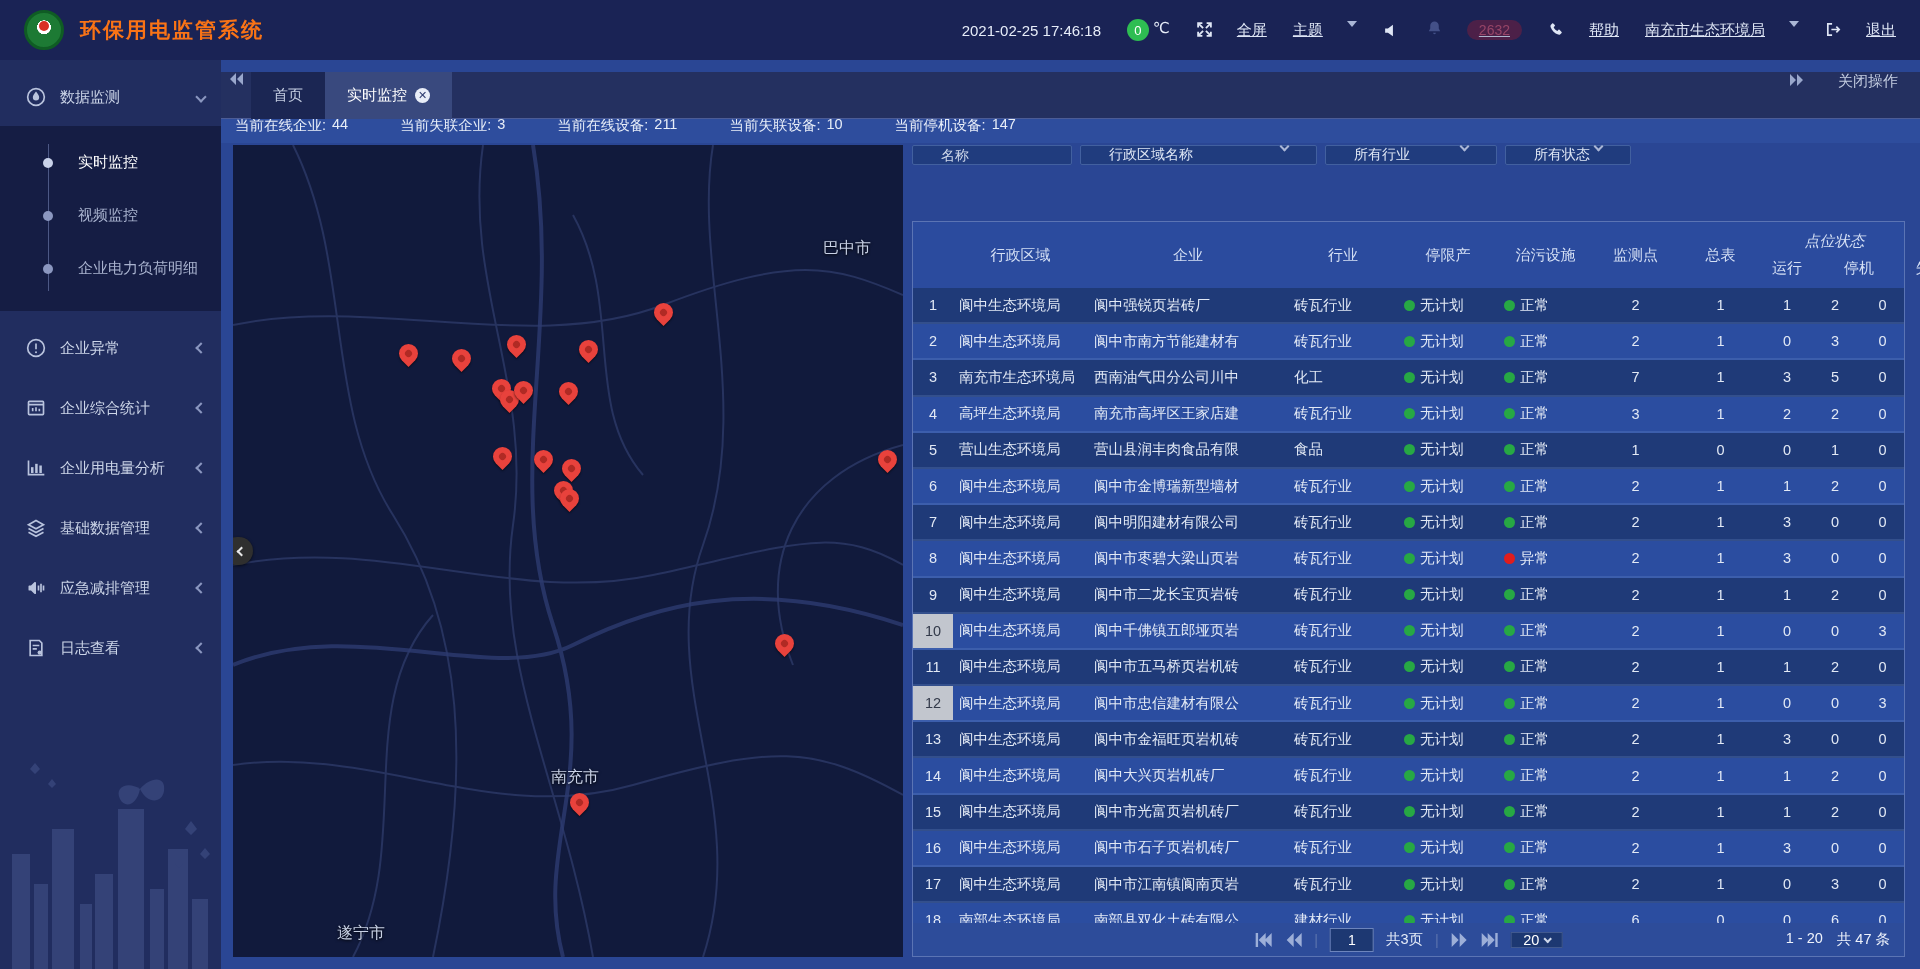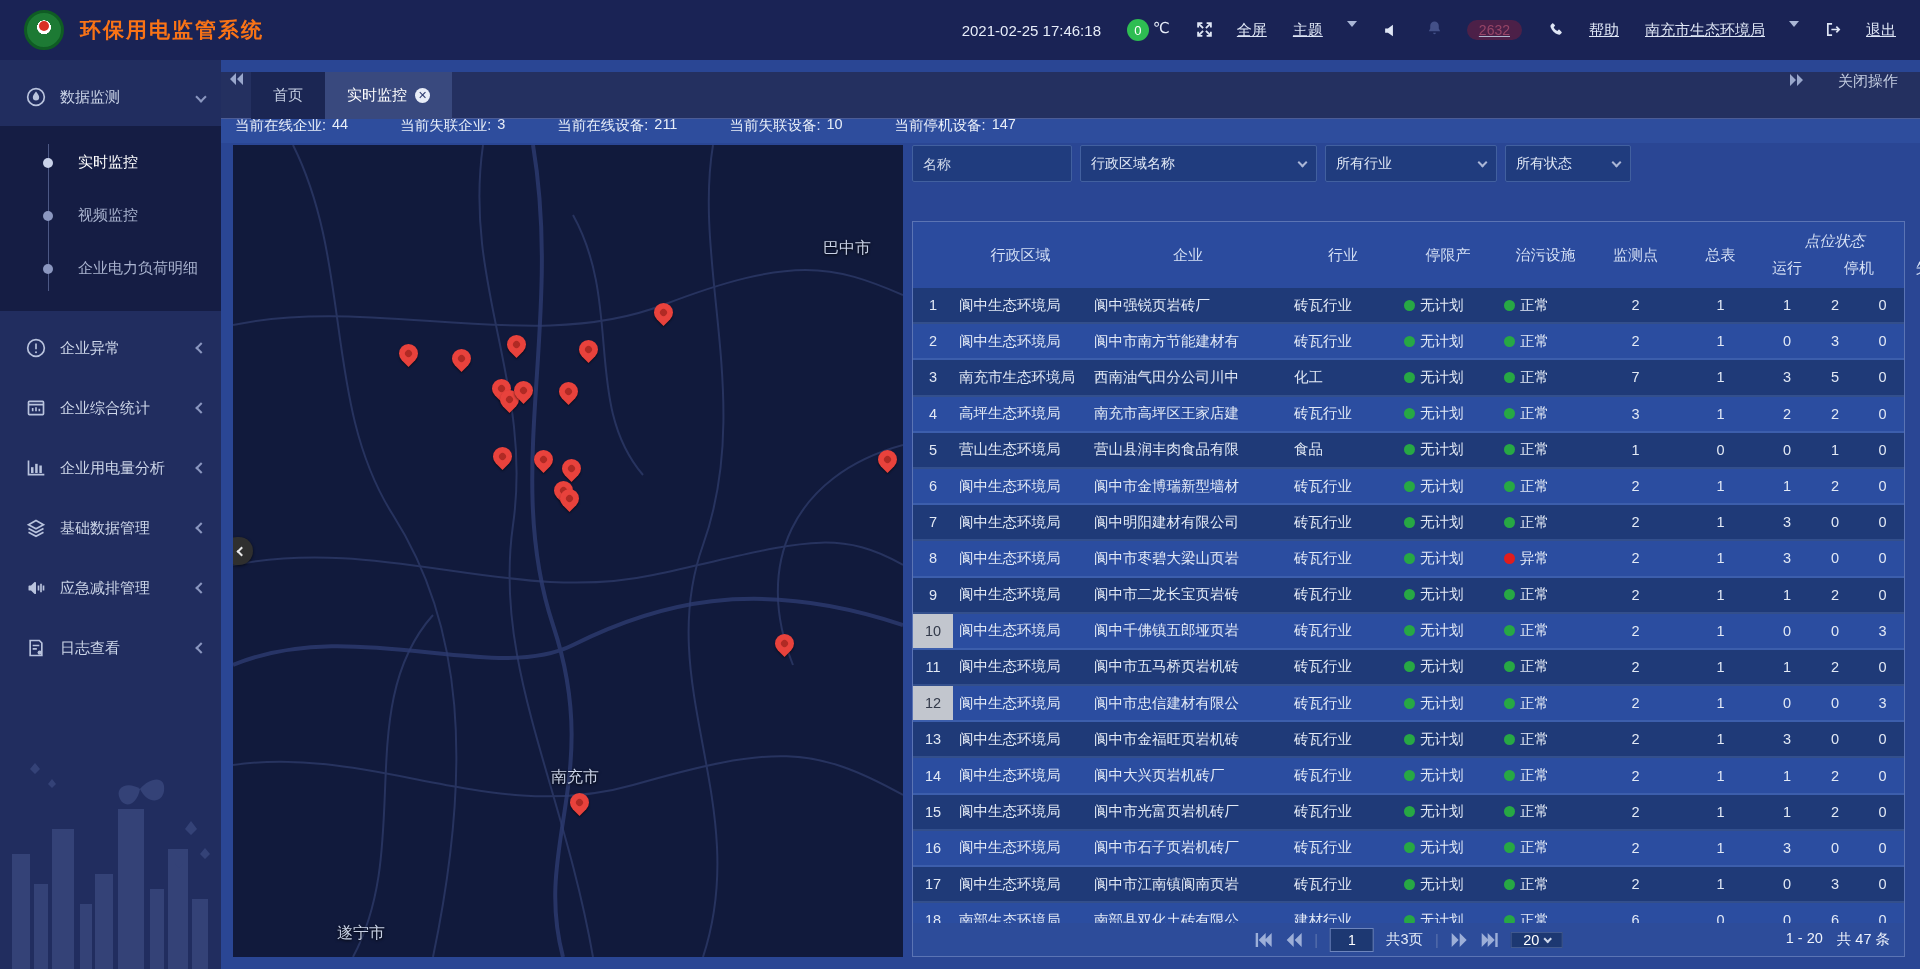--- a/index.html
+++ b/index.html
@@ -79,21 +79,21 @@
     border-radius:50%; background:#b02a24; }
   .map-handle { position:absolute; left:-10px; top:392px; width:30px; height:28px; background:#2f2f2f;
     border-radius:14px; display:flex; align-items:center; justify-content:center; cursor:pointer;
     box-shadow:0 1px 3px rgba(0,0,0,.6); }
   .map-handle .chev { border-color:#e8e8e8; width:7px; height:7px; margin-left:6px; }
 
   
   .right-panel { position:absolute; left:691px; top:38px; width:993px; height:881px; }
   .filter-row { display:flex; gap:8px; height:30px; }
   .f-input, .f-select { background:#203c7e; border:1px solid #42609f; border-radius:2px;
-    height:37px; color:#dfe7f5; font-size:14px; display:flex; align-items:center; padding:0 10px; }
+    height:20px; color:#dfe7f5; font-size:14px; display:flex; padding:0 28px; }
   .f-input { width:160px; }
   .f-input input { background:transparent; border:none; outline:none; color:#dfe7f5; width:100%;
     font-size:14px; font-family:inherit; }
   .f-input input::placeholder { color:#cfd8ea; opacity:1; }
   .f-select { cursor:pointer; justify-content:space-between; }
   .f-select .chev { border-color:#aab6d6; width:7px; height:7px; margin-top:-3px; }
   .f-select.w1 { width:237px; } .f-select.w2 { width:172px; } .f-select.w3 { width:126px; }
 
   .table-panel { position:absolute; left:0; top:76px; width:993px; height:736px;
     border:1px solid #5b74b4; }

